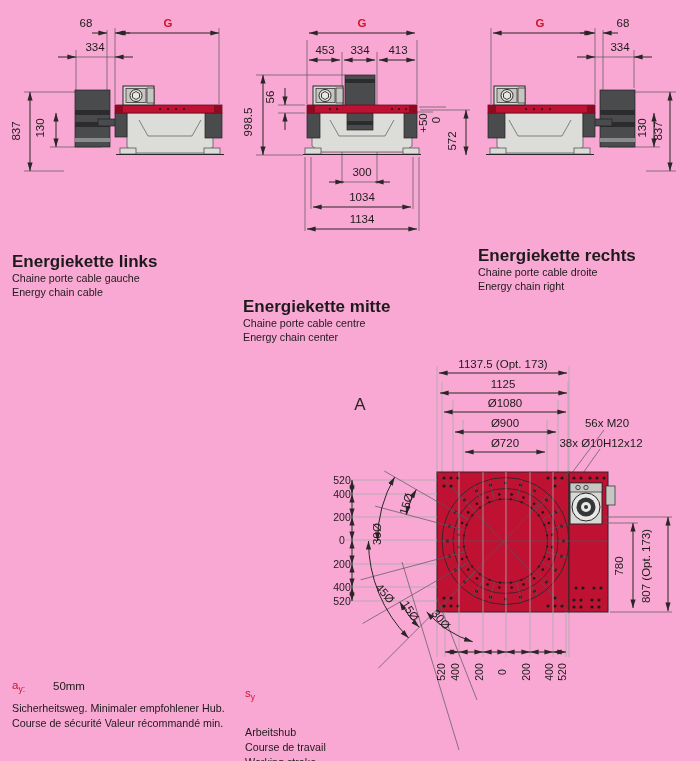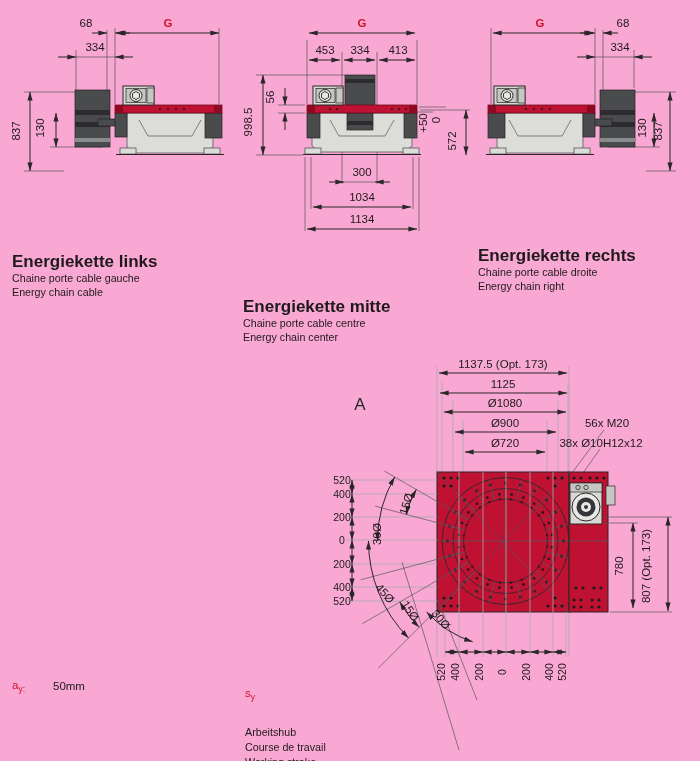--- a/index.html
+++ b/index.html
@@ -522,22 +522,22 @@
 </div>
 <div class="caption" style="left:478px;top:249px;">
   <b>Energiekette rechts</b><br>
   <span>Chaine porte cable droite</span><br>
   <span>Energy chain right</span>
 </div>
 
 <div class="noteshead red-t" style="left:12px;top:679px;"><span>a</span><sub>y:</sub></div>
 <div class="noteshead" style="left:53px;top:680px;color:#1e1a1b;text-align:right;">50mm</div>
 <div class="notesbody" style="left:12px;top:701px;">
-  <br>
-  <br>
+  <span>Sicherheitsweg. Minimaler empfohlener Hub.</span><br>
+  <span>Course de sécurité Valeur récommandé min.</span><br>
 </div>
 <div class="noteshead red-t" style="left:245px;top:679px;margin-top:8px;"><span>s</span><sub>y</sub></div>
 <div class="notesbody" style="left:245px;top:701px;margin-top:24px;">
   <span>Arbeitshub</span><br>
   <span>Course de travail</span><br>
   <span>Working stroke</span>
 </div>
 
 </div>
 

